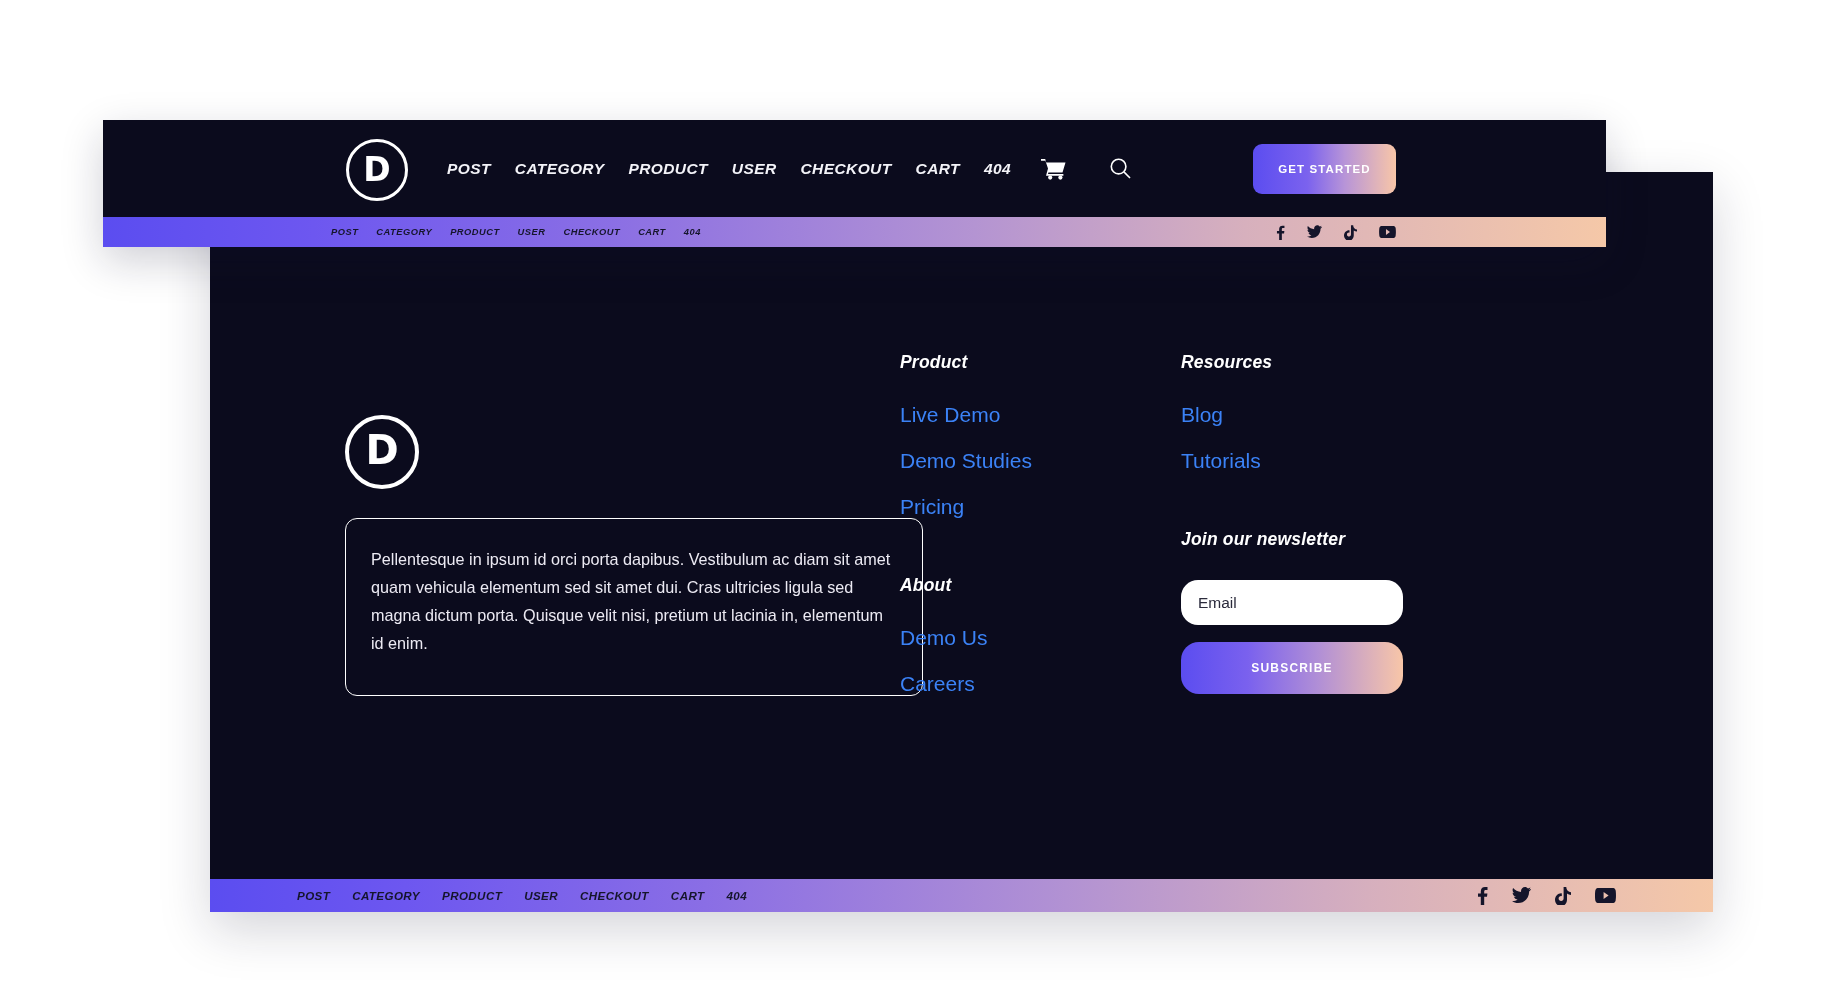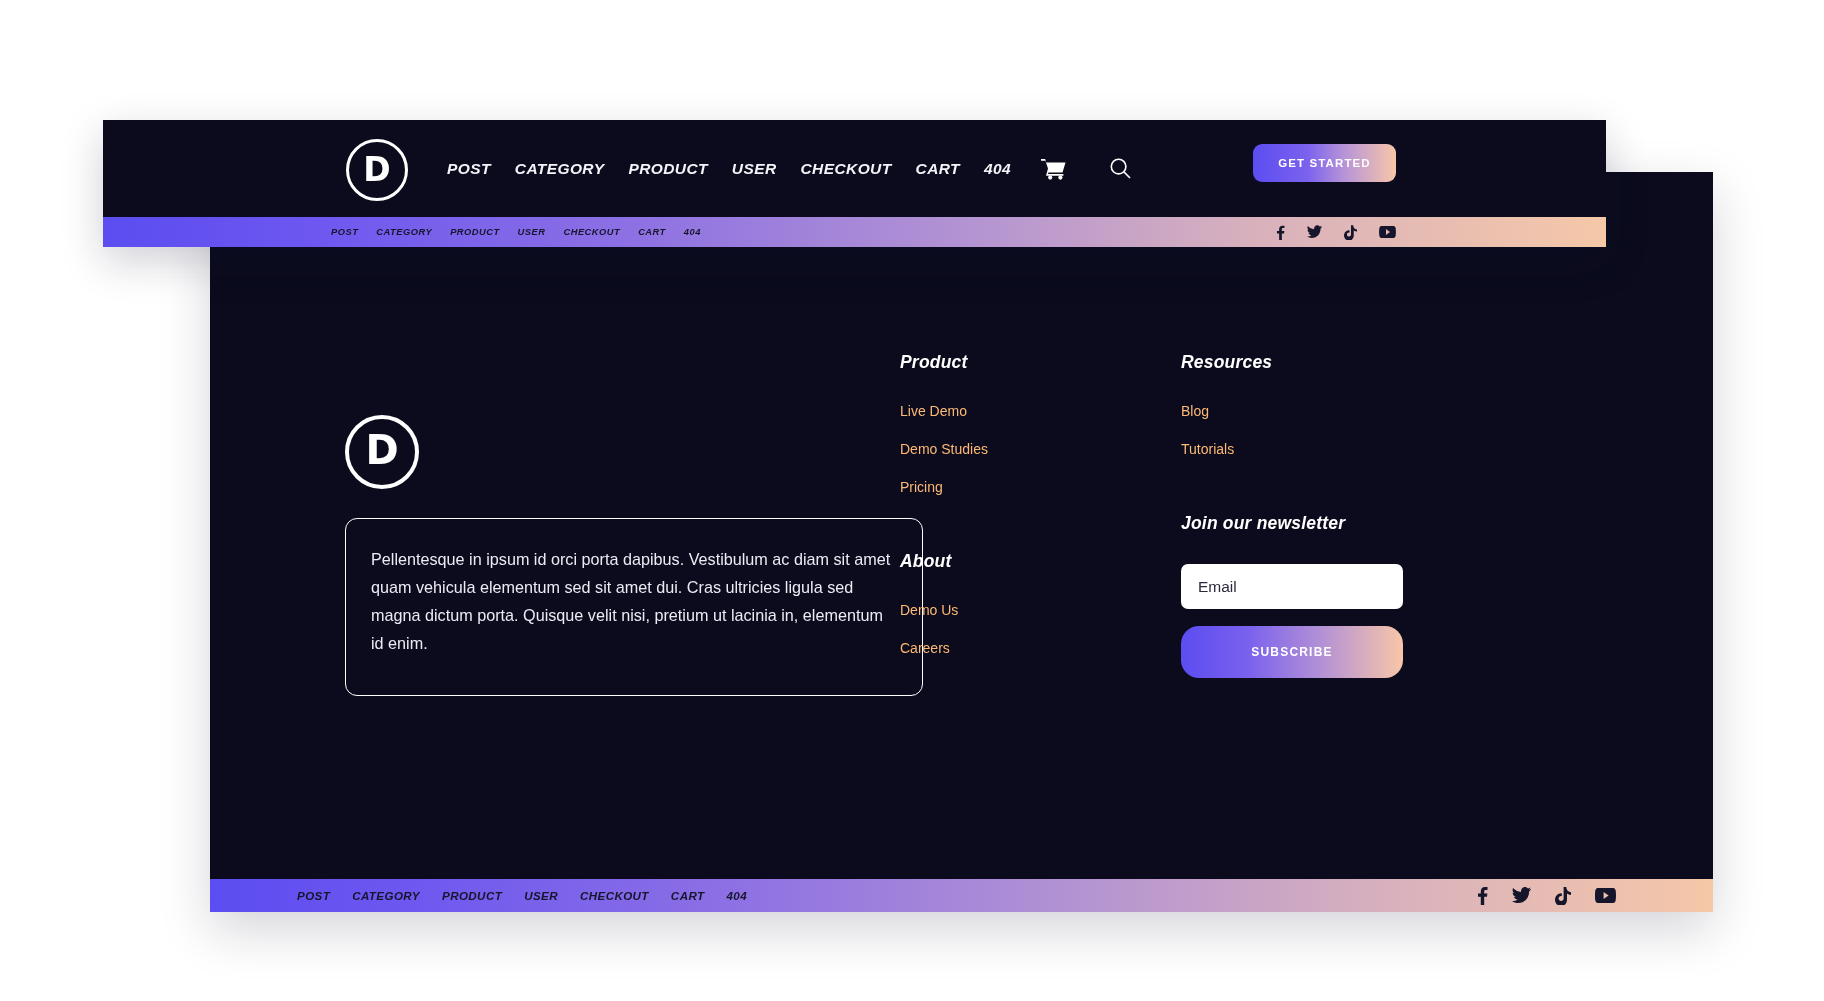--- a/index.html
+++ b/index.html
@@ -42,21 +42,21 @@
     color: #f3f3f8; font-size: 15.5px; font-weight: 700;
     font-style: italic; letter-spacing: 0.4px;
     text-decoration: none; white-space: nowrap;
   }
   .icon-btn { display: flex; align-items: center; cursor: pointer; }
   .cart-icon-wrap { margin-left: 6px; }
   .search-icon-wrap { margin-left: 20px; }
 
   .get-started {
     position: absolute; right: 210px; top: 24px;
-    width: 143px; height: 38px; border-radius: 9px;
+    width: 143px; height: 50px; border-radius: 9px;
     background: linear-gradient(90deg, #5b4df0 0%, #7b62ee 38%, #b794d8 64%, #f8c6a8 100%);
     display: flex; align-items: center; justify-content: center;
     color: #ffffff; font-size: 11.5px; font-weight: 700;
     letter-spacing: 1.1px; cursor: pointer; border: none;
     font-family: "Liberation Sans", sans-serif;
   }
 
   
   .gradient-bar {
     position: relative; width: 100%; height: 30px;
@@ -113,28 +113,28 @@
   .col-product { left: 690px; top: 180px; width: 250px; }
   .col-resources { left: 971px; top: 180px; width: 280px; }
 
   .col h4 {
     color: #ffffff; font-size: 17.5px; font-weight: 700;
     font-style: italic; letter-spacing: 0.2px;
     margin-bottom: 30px;
   }
   .col h4.spaced { margin-top: 56px; }
   .col a.flink {
-    display: block; color: #fdba74; font-size: 14px;
+    display: block; color: #3b82f6; font-size: 21px;
     text-decoration: none; margin-bottom: 22px;
     font-family: "Liberation Sans", sans-serif;
   }
 
   .email-input {
     display: block; width: 222px; height: 45px;
-    background: #ffffff; border: none; border-radius: 7px;
+    background: #ffffff; border: none; border-radius: 17px;
     padding: 0 17px; font-size: 15.5px; color: #2b2b3c;
     font-family: "Liberation Sans", sans-serif; outline: none;
     margin-top: 20px;
   }
   .email-input::placeholder { color: #2b2b3c; }
   .subscribe-btn {
     display: flex; align-items: center; justify-content: center;
     width: 222px; height: 52px; margin-top: 17px;
     border: none; border-radius: 18px; cursor: pointer;
     background: linear-gradient(90deg, #5b4df0 0%, #7a61ee 30%, #b18fd6 62%, #f8c6a8 100%);

